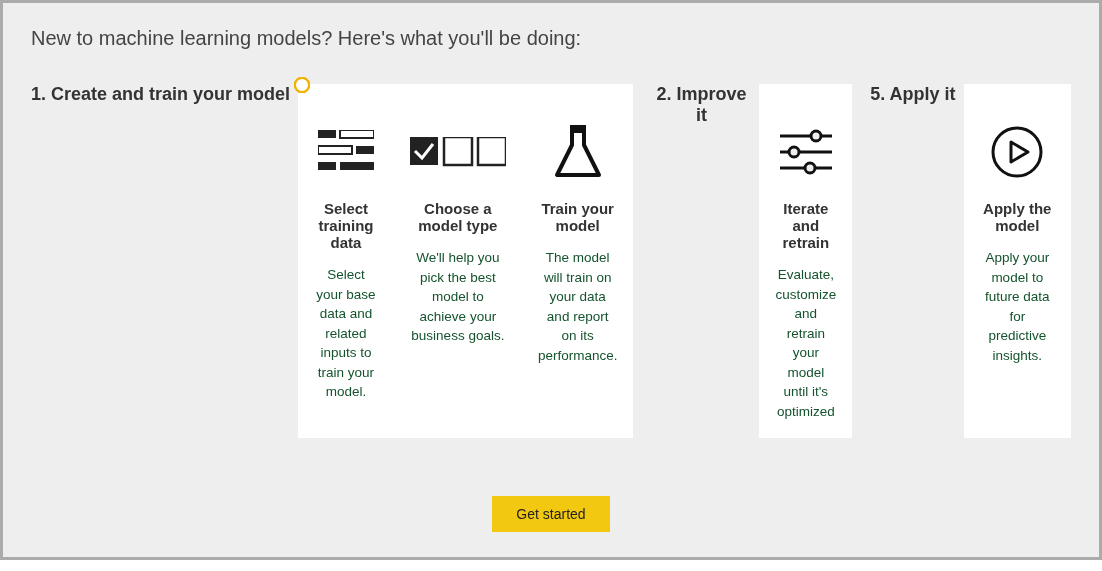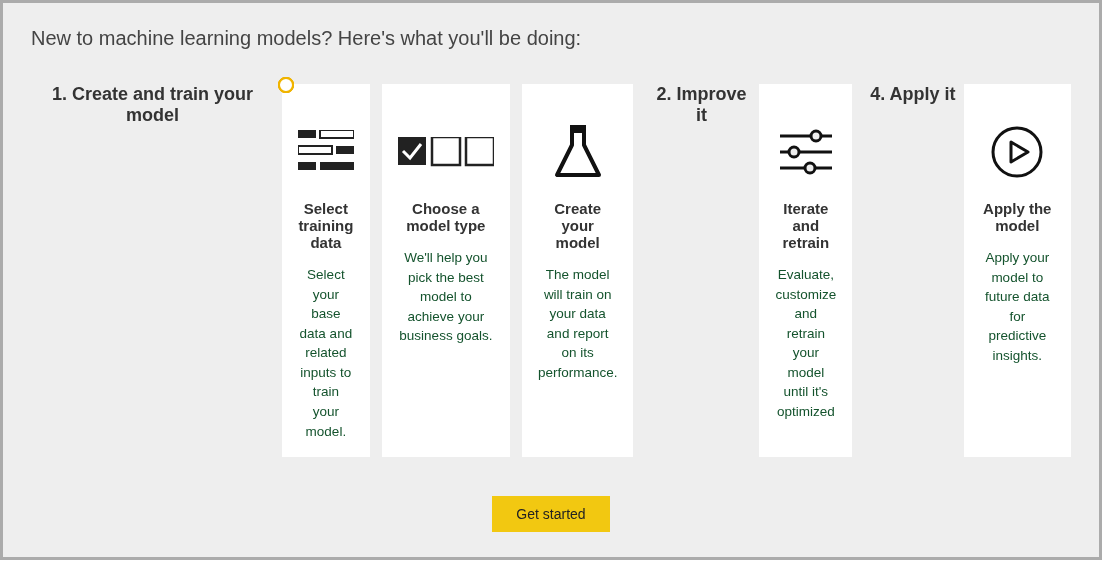--- a/index.html
+++ b/index.html
@@ -57,21 +57,20 @@
       background: #fff;
       border-radius: 50%;
     }
     .underline {
       border-top: 2px solid #f0b400;
       height: 30px;
       margin: 0 4px;
     }
     .cards {
       display: flex;
-      gap: 12px;
       flex: 1;
     }
     .card {
       background: #fff;
       flex: 1;
       min-height: 290px;
       padding: 30px 16px 16px 16px;
       text-align: center;
       display: flex;
       flex-direction: column;
@@ -158,21 +157,21 @@
           <div class="card-desc">We'll help you pick the best model to achieve your business goals.</div>
         </div>
 
         <div class="card">
           <div class="icon-slot">
             <svg width="50" height="54" viewBox="0 0 50 54">
               <rect x="17" y="0" width="16" height="6" fill="#111"></rect>
               <path d="M19 6 L19 20 L4 50 L46 50 L31 20 L31 6 Z" fill="none" stroke="#111" stroke-width="4" stroke-linejoin="round"></path>
             </svg>
           </div>
-          <div class="card-title">Create your model</div>
+          <div class="card-title">Train your model</div>
           <div class="card-desc">The model will train on your data and report on its performance.</div>
         </div>
       </div>
     </div>
 
     <div class="stage stage-2">
       <div class="stage-header">2. Improve it</div>
       <div class="underline"></div>
       <div class="cards">
         <div class="card">
@@ -186,21 +185,21 @@
               <circle cx="32" cy="39" r="5" fill="#eee" stroke="#111" stroke-width="3"></circle>
             </svg>
           </div>
           <div class="card-title">Iterate and retrain</div>
           <div class="card-desc">Evaluate, customize and retrain your model until it's optimized</div>
         </div>
       </div>
     </div>
 
     <div class="stage stage-3">
-      <div class="stage-header">4. Apply it</div>
+      <div class="stage-header">5. Apply it</div>
       <div class="underline"></div>
       <div class="cards">
         <div class="card">
           <div class="icon-slot">
             <svg width="54" height="54" viewBox="0 0 54 54">
               <circle cx="27" cy="27" r="24" fill="none" stroke="#111" stroke-width="3"></circle>
               <path d="M21 17 L38 27 L21 37 Z" fill="none" stroke="#111" stroke-width="3" stroke-linejoin="round"></path>
             </svg>
           </div>
           <div class="card-title">Apply the model</div>

